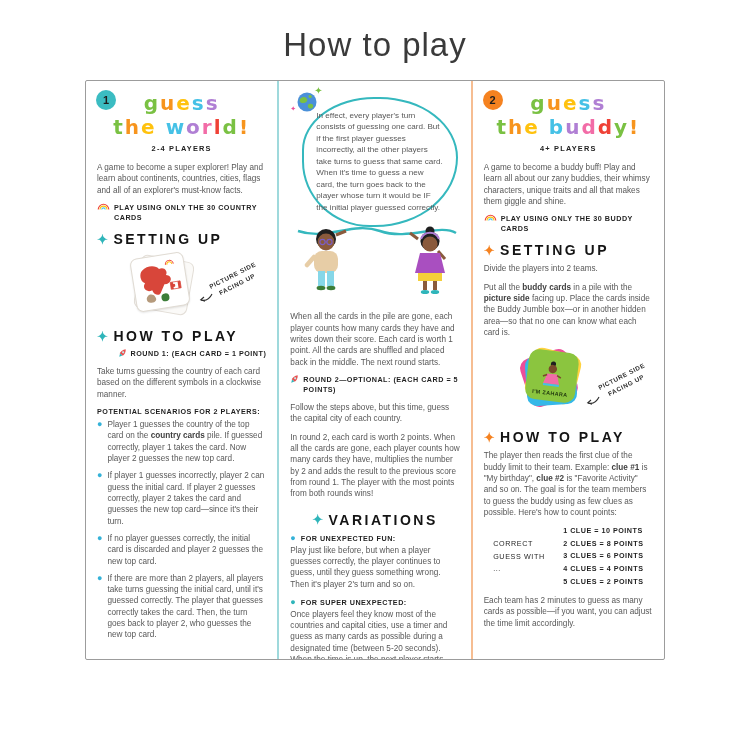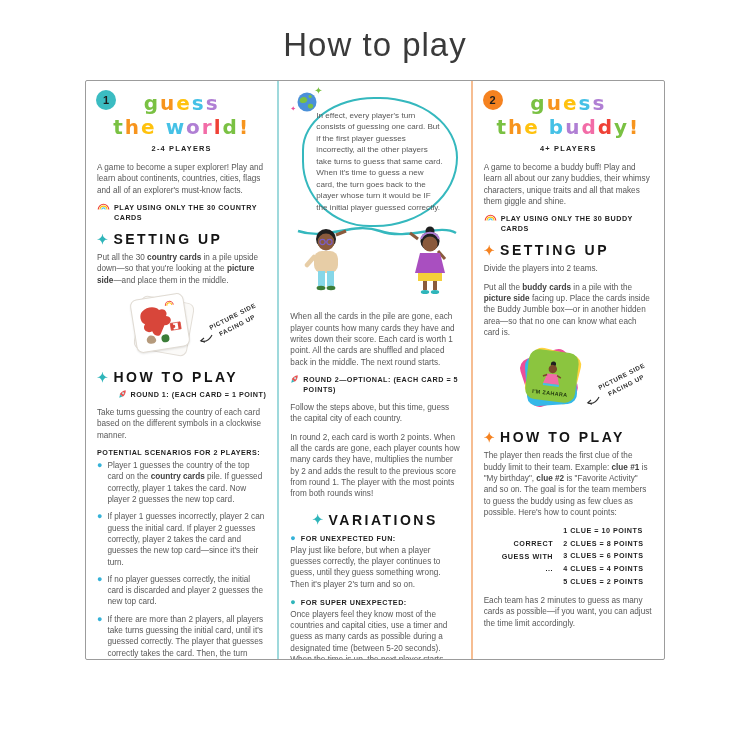--- a/index.html
+++ b/index.html
@@ -82,21 +82,21 @@
   .spark-green { left:24px; top:-3px; color:#7ac143; }
   .spark-pink  { left:0px;  top:16px; color:#ec4f9a; font-size:7px; }
   .bubble { margin:4px 2px 0 12px; border:2px solid #35b8be;
             border-radius:48% 52% 55% 45% / 42% 48% 55% 52%;
             padding:11px 12px 12px; font-size:8.1px; line-height:1.42; color:#585858;
             text-align:left; background:#fff; }
   .kids { display:block; margin:-2px auto 2px; }
 
   .points-block { display:flex; justify-content:center; align-items:center; gap:10px;
                   margin:5px 0 7px; }
-  .points-label { width:60px; text-align:right; font-size:7.2px; font-weight:bold;
+  .points-label { width:60px; text-align:left; font-size:7.2px; font-weight:normal;
                   color:#1f1f1f; letter-spacing:0.6px; line-height:1.7; }
   .points-rows { font-size:7.2px; font-weight:bold; color:#1f1f1f; letter-spacing:0.5px;
                  line-height:1.75; }
 </style>
 </head>
 <body>
 
 <div class="page">
 
   <h1 class="page-title">How to play</h1>
@@ -118,21 +118,20 @@
           <path d="M3.0,7.6 A3.5,3.5 0 0 1 10.0,7.6" fill="none" stroke="#ffc20e" stroke-width="1.1"></path>
           <path d="M4.8,7.6 A1.7,1.7 0 0 1 8.2,7.6" fill="none" stroke="#45c1e6" stroke-width="1.1"></path>
         </svg>
         <span>PLAY USING ONLY THE 30 COUNTRY CARDS</span>
       </div>
 
       <div class="heading">
         <span class="star-teal">✦</span>
         <span>SETTING UP</span>
       </div>
-      <p class="para"><span>Put all the 30 </span><span class="bd">country cards</span><span> in a pile upside down—so that you're looking at the </span><span class="bd">picture side</span><span>—and place them in the middle.</span></p>
 
       <div class="illo">
         <div class="wcard-back"></div>
         <div class="wcard">
           <svg width="52" height="52" viewBox="0 0 52 52">
             <path d="M10,12 c6,-5 15,-3 17,1 c5,-2 9,3 6,7 c7,1 5,10 -3,9 l-5,8 c-2,3 -7,1 -8,-4 c-6,2 -10,-4 -6,-8 c-5,-3 -4,-11 -1,-13 z" fill="#d8463a"></path>
             <path d="M34,10 a4,4 0 0 1 8,0" fill="none" stroke="#ef4136" stroke-width="1"></path>
             <path d="M35.5,10 a2.5,2.5 0 0 1 5,0" fill="none" stroke="#ffc20e" stroke-width="1"></path>
             <rect x="36" y="28" width="10" height="7" fill="#fff" stroke="#d8463a" stroke-width="0.7"></rect>
             <rect x="36" y="28" width="2.6" height="7" fill="#d8463a"></rect>

